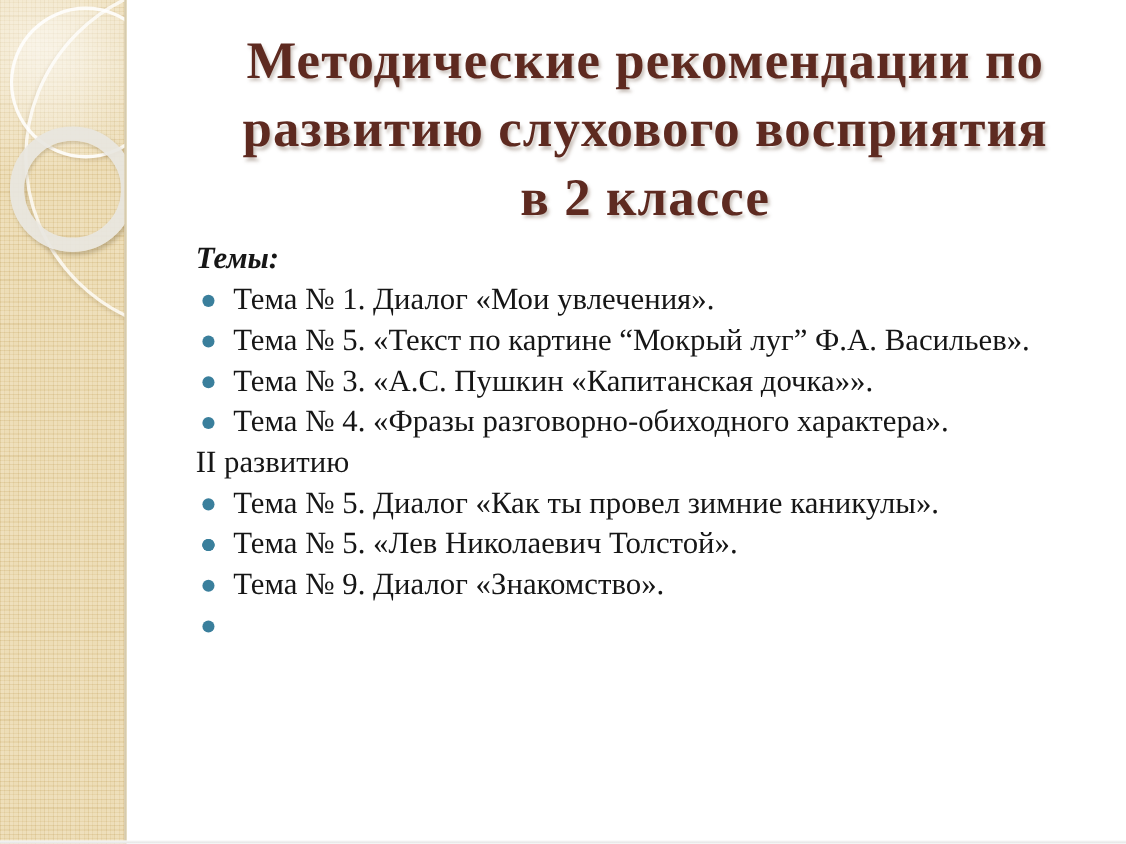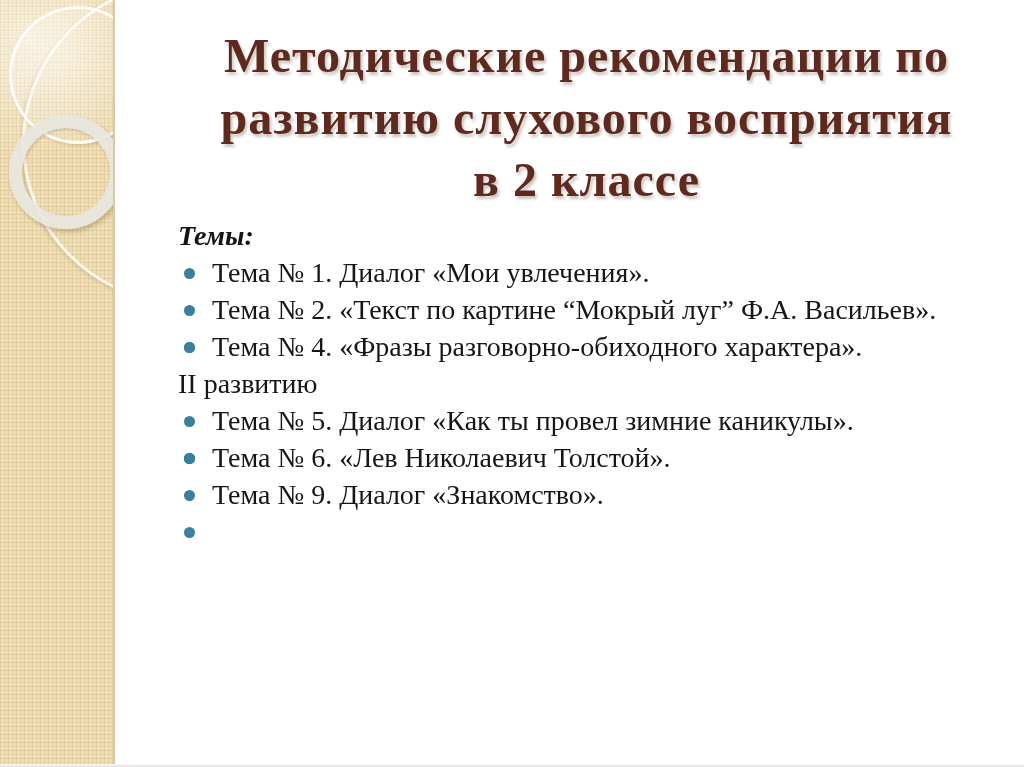--- a/index.html
+++ b/index.html
@@ -115,24 +115,25 @@
   <div class="content">
     <div class="row topics-heading">Темы:</div>
 
 
     <div class="row bulleted">
       <span class="bullet"></span>
       <span>Тема № 1. Диалог «Мои увлечения».</span>
     </div>
     <div class="row bulleted">
       <span class="bullet"></span>
-      <span>Тема № 2. «Текст по картине “Мокрый луг” Ф.А. Васильев».</span>
+      <span>Тема № 5. «Текст по картине “Мокрый луг” Ф.А. Васильев».</span>
     </div>
     <div class="row bulleted">
       <span class="bullet"></span>
+      <span>Тема № 3. «А.С. Пушкин «Капитанская дочка»».</span>
     </div>
     <div class="row bulleted">
       <span class="bullet"></span>
       <span>Тема № 4. «Фразы разговорно-обиходного характера».</span>
     </div>
 
     <div class="row">
       <span>II развитию</span>
     </div>
 
@@ -141,21 +142,21 @@
       <span>Тема № 5. Диалог «Как ты провел зимние каникулы».</span>
     </div>
     <div class="row bulleted">
       <span class="bullet"></span>
     </div>
     <div class="row bulleted">
       <span class="bullet"></span>
     </div>
     <div class="row bulleted">
       <span class="bullet"></span>
-      <span>Тема № 6. «Лев Николаевич Толстой».</span>
+      <span>Тема № 5. «Лев Николаевич Толстой».</span>
     </div>
     <div class="row bulleted">
       <span class="bullet"></span>
       <span>Тема № 9. Диалог «Знакомство».</span>
     </div>
     <div class="row bulleted">
       <span class="bullet"></span>
     </div>
   </div>
 

